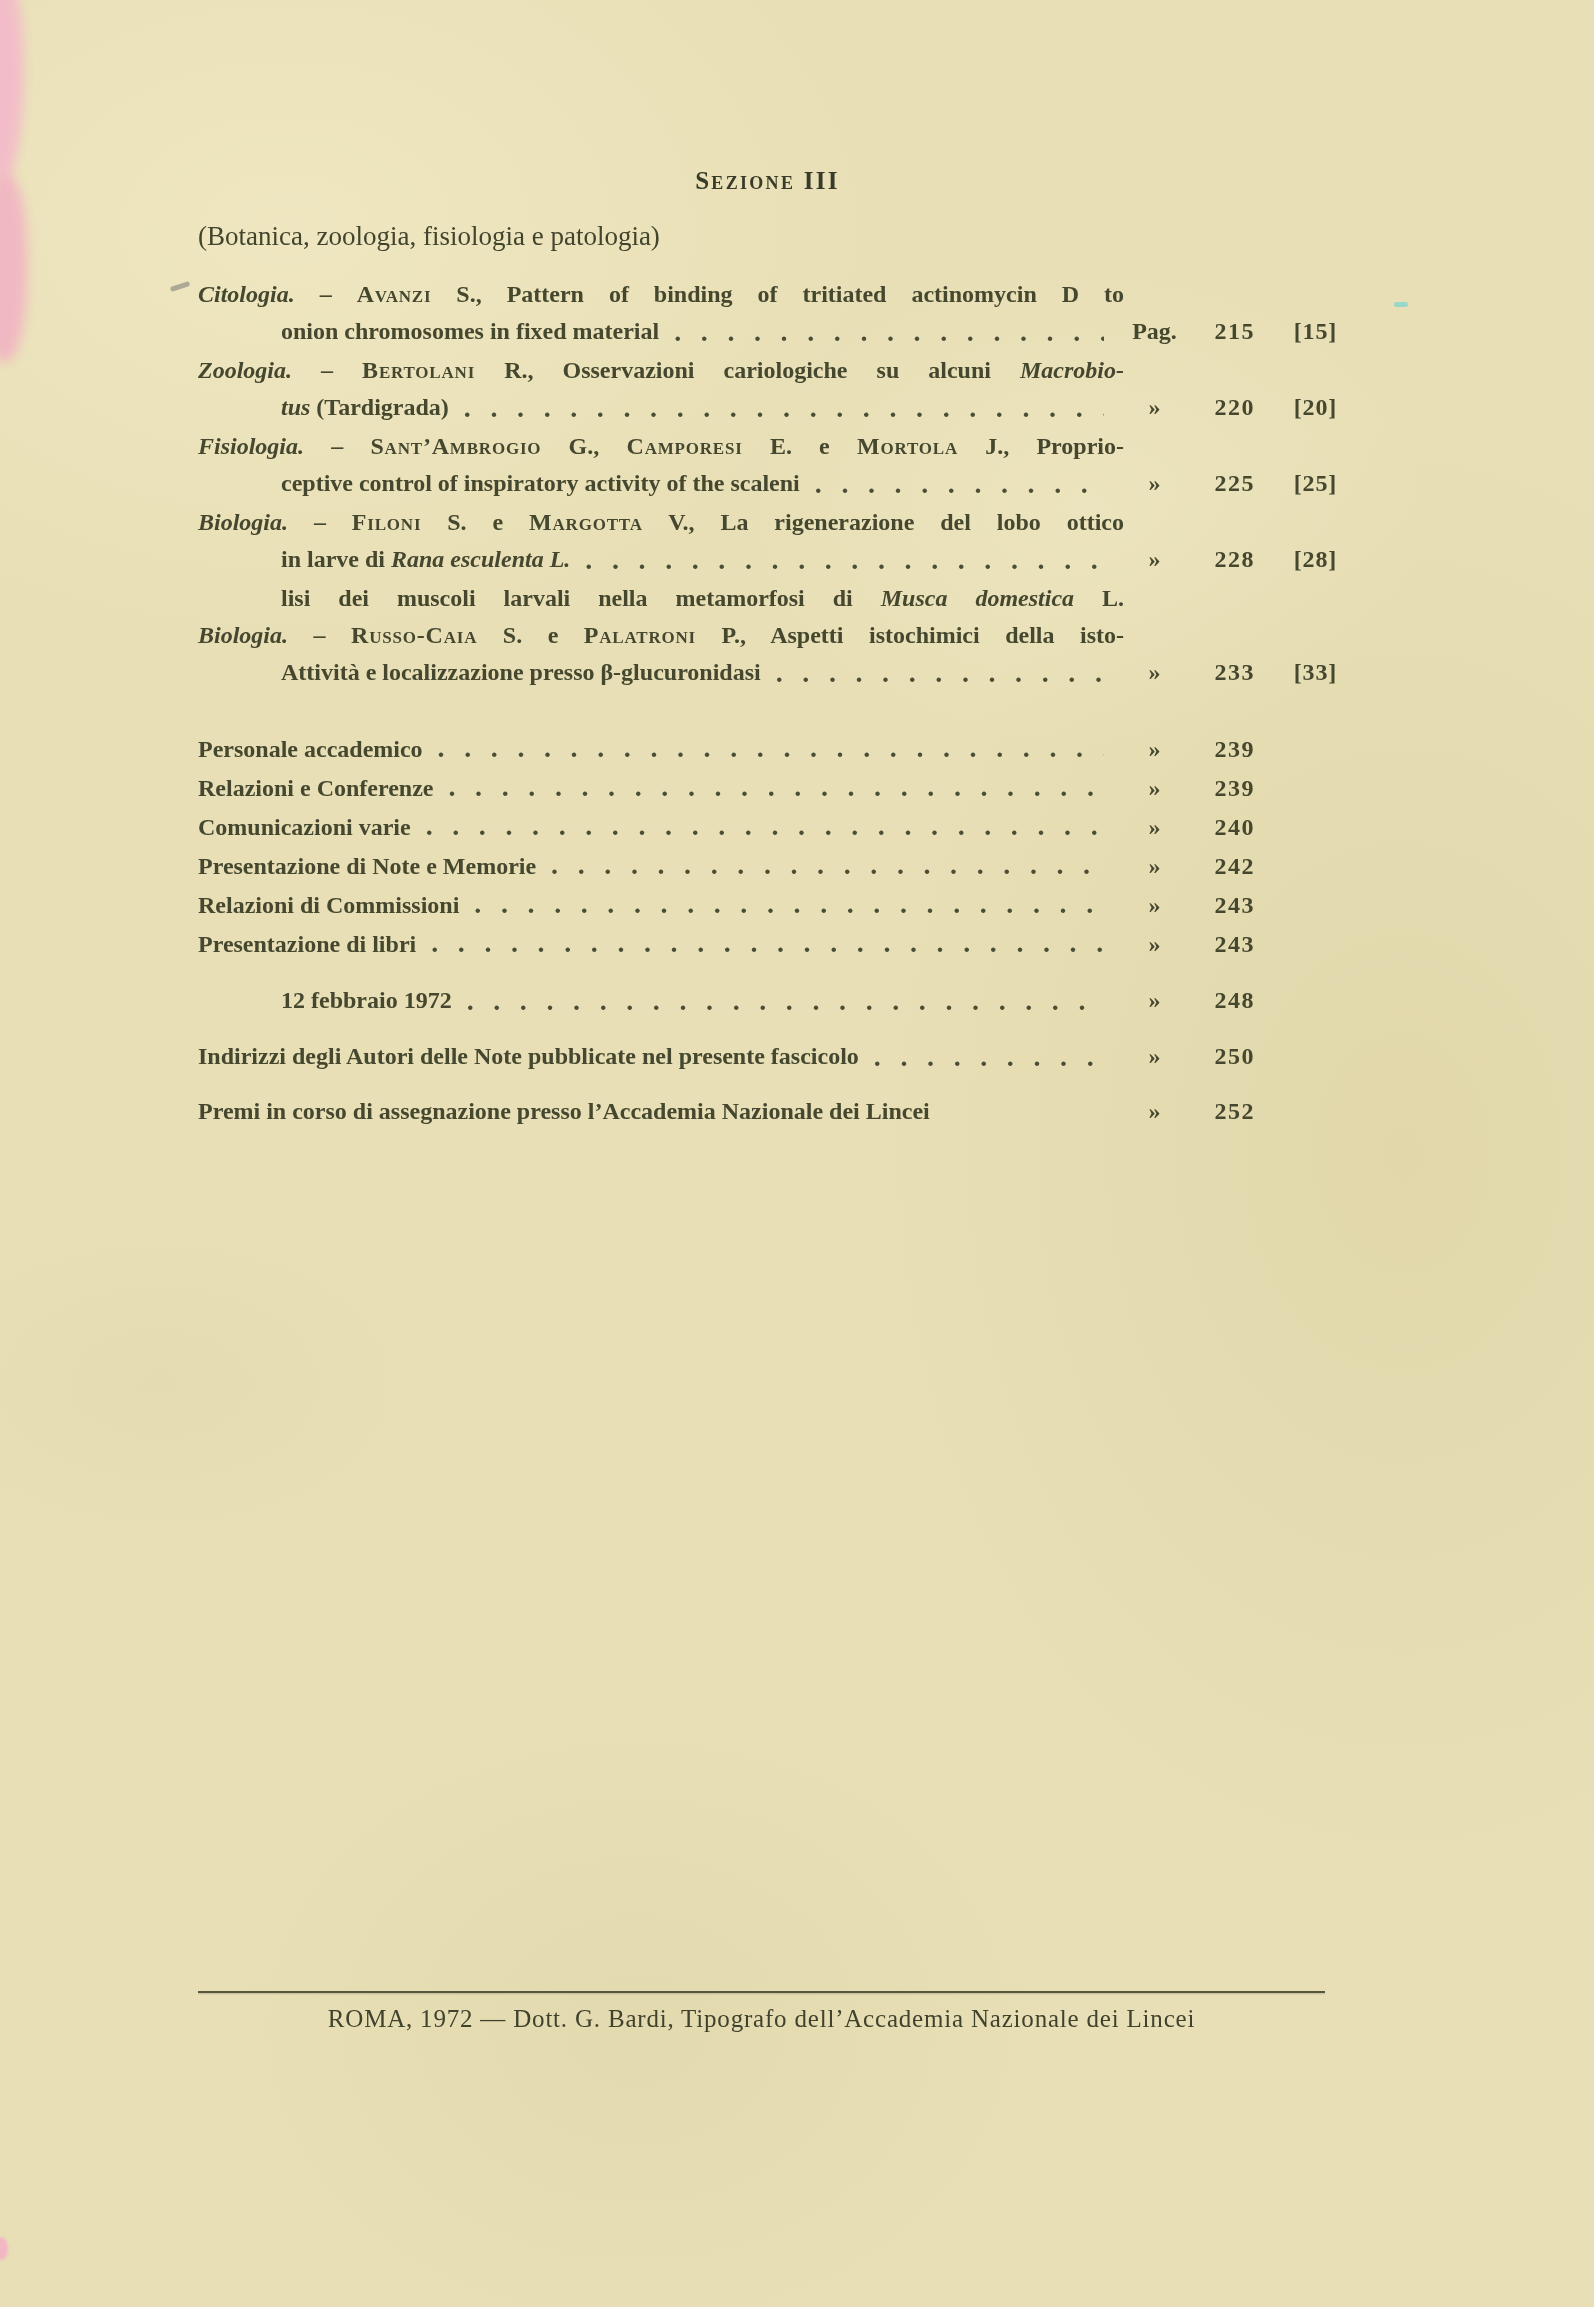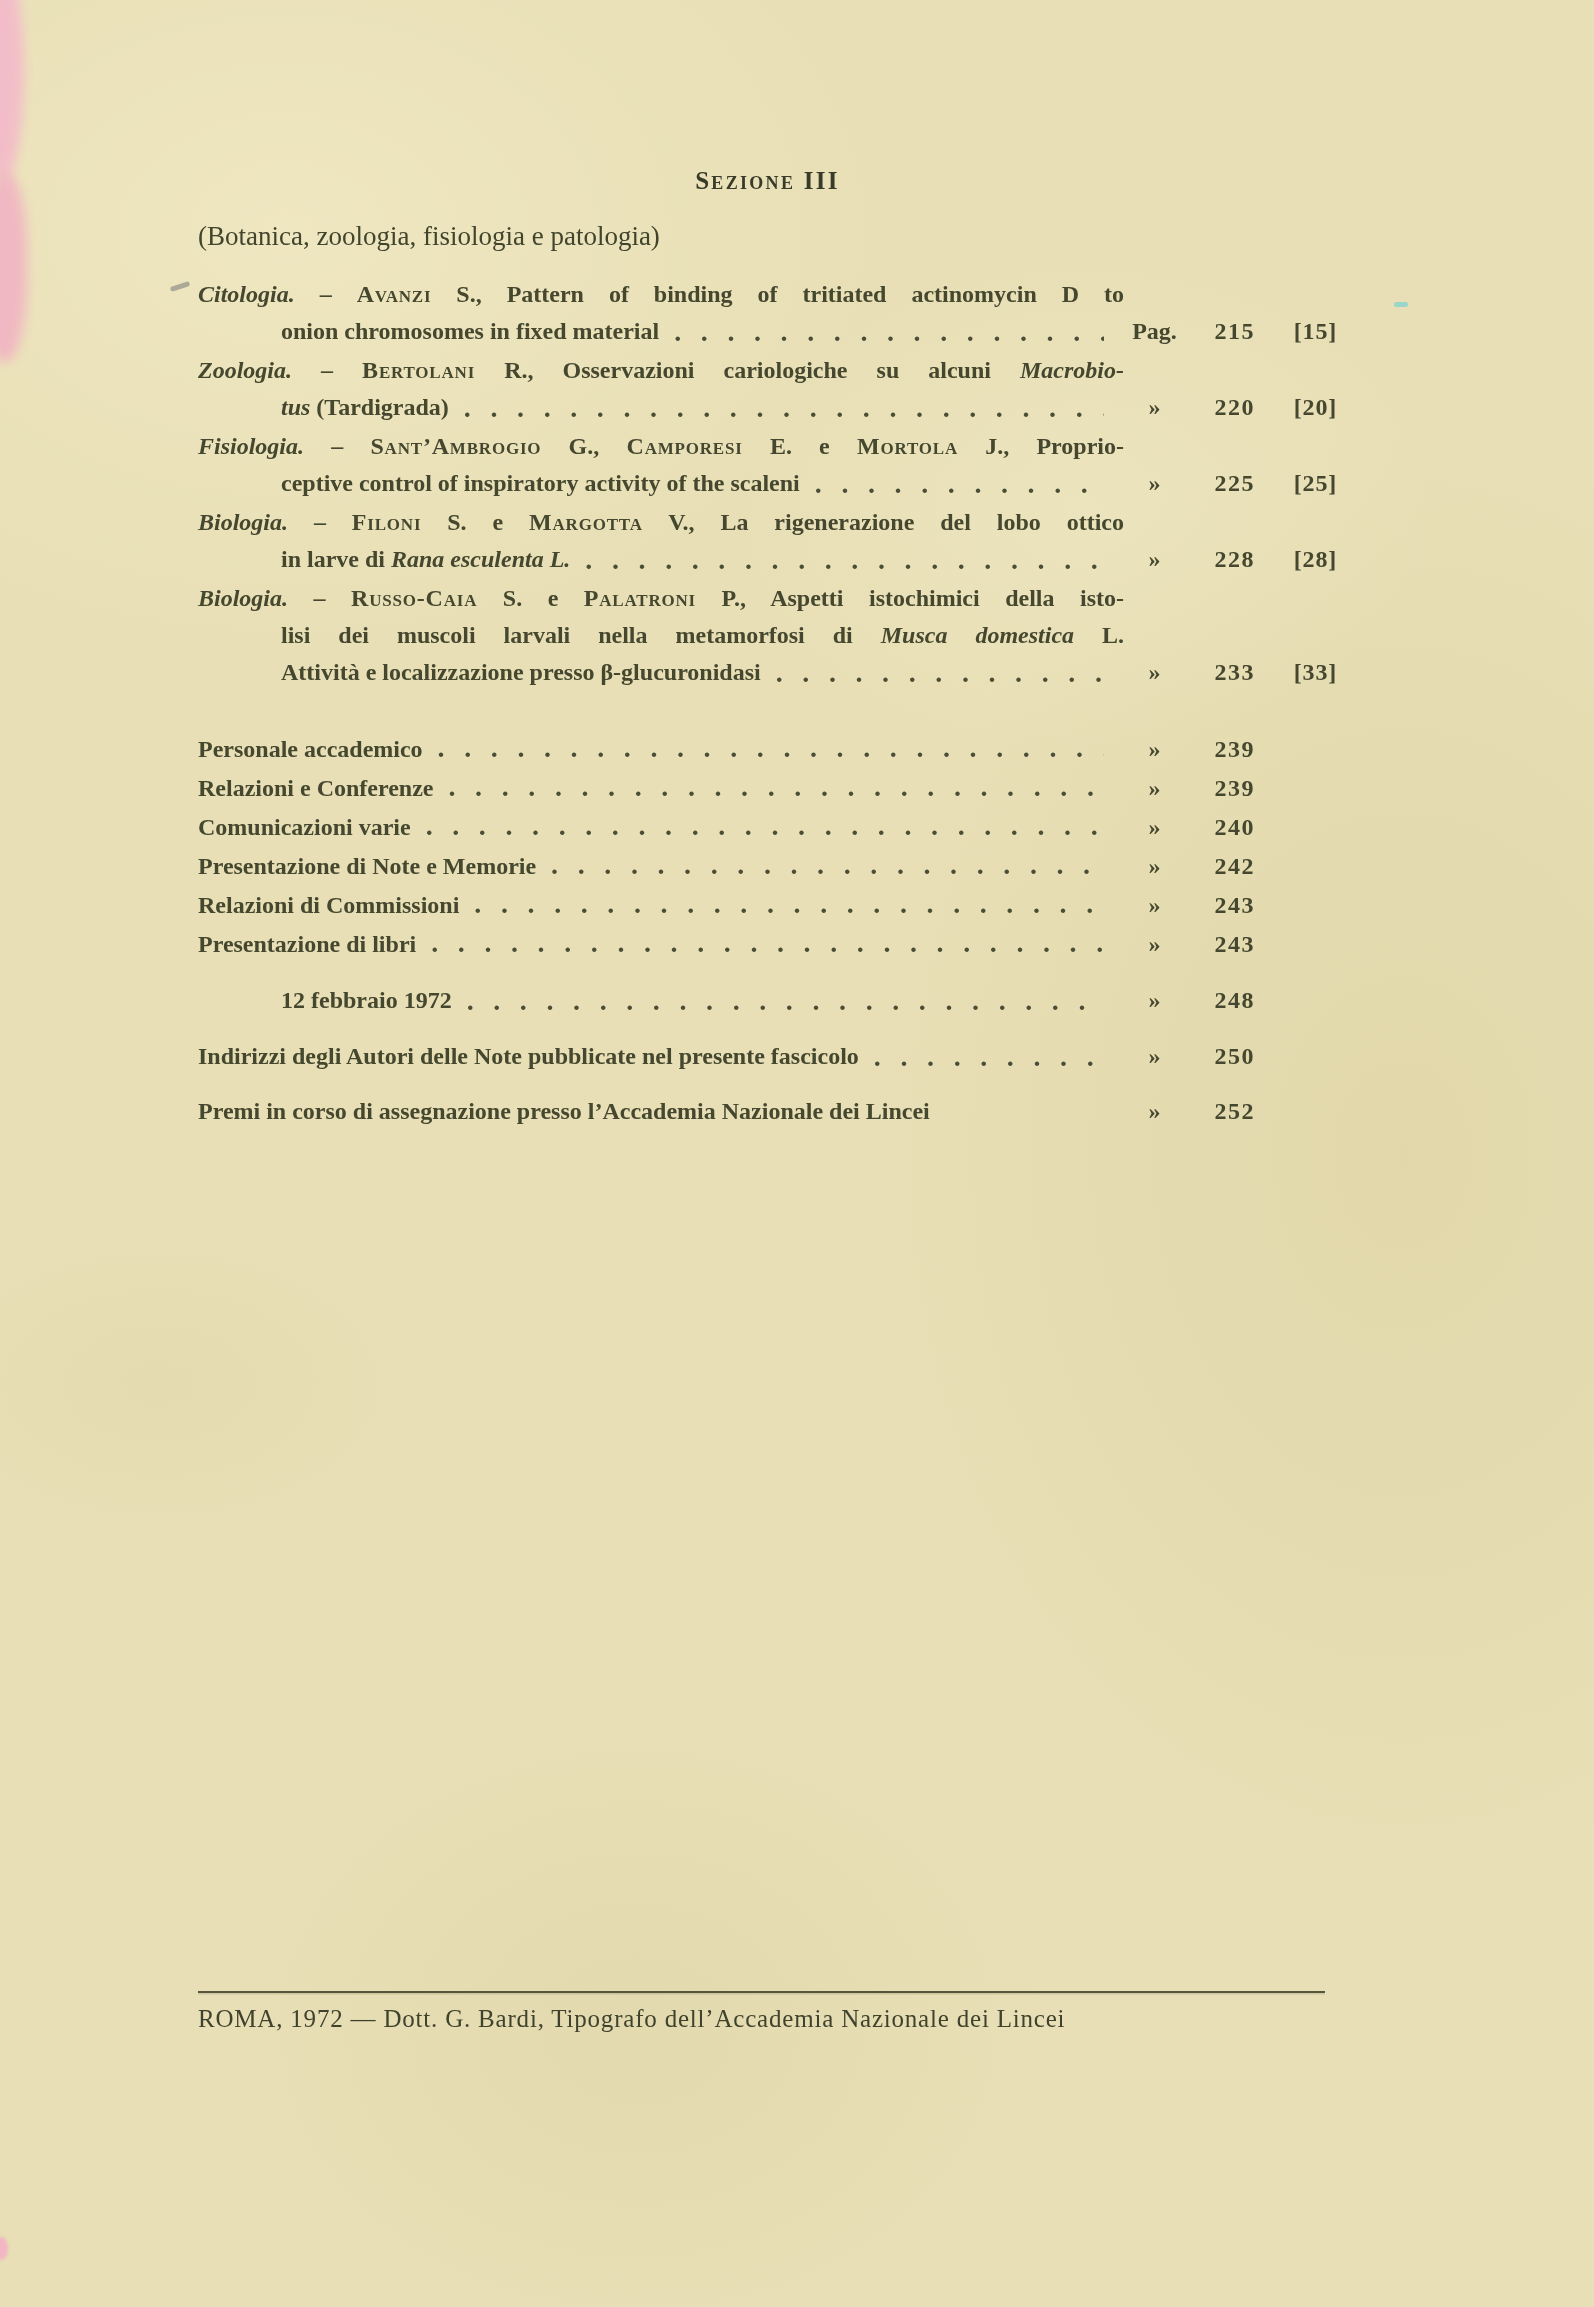--- a/index.html
+++ b/index.html
@@ -59,21 +59,21 @@
   .row .txt{white-space:nowrap;}
 
   .toc-closing .entry{margin-top:19.6px;}
   .toc-closing .entry + .entry{margin-top:16.6px;}
 
   .it{font-style:italic;}
   .sc{font-variant:small-caps;letter-spacing:0.8px;}
 
   .footer{position:absolute;left:198px;top:1991px;width:1127px;}
   .footer-rule{height:0;border-top:2.3px solid #55563c;box-shadow:0 1.5px 0 rgba(85,86,60,.18);}
-  .footer-text{margin-top:12px;font-size:25px;letter-spacing:0.8px;color:#3f422c;}
+  .footer-text{margin-top:12px;text-align:center;font-size:25px;letter-spacing:0.8px;color:#3f422c;}
 </style>
 </head>
 <body>
 
 <div class="page">
   <div class="stain stain-pink-1"></div>
   <div class="stain stain-pink-2"></div>
   <div class="stain stain-pink-3"></div>
   <div class="stain speck-teal"></div>
   <div class="stain pencil-mark"></div>
@@ -117,22 +117,22 @@
           <div class="line fill"><span class="it">Biologia.</span><span> – </span><span class="sc">Filoni</span><span> S. e </span><span class="sc">Margotta</span><span> V., La rigenerazione del lobo ottico</span></div>
           <div class="lastline ind">
             <span class="txt"><span>in larve di </span><span class="it">Rana esculenta L.</span></span>
             <span class="leader"></span>
             <span class="pcol">»</span>
             <span class="ncol">228</span>
             <span class="bcol">[28]</span>
           </div>
         </div>
         <div class="entry">
+          <div class="line fill ind"><span>lisi dei muscoli larvali nella metamorfosi di </span><span class="it">Musca domestica</span><span> L.</span></div>
           <div class="line fill"><span class="it">Biologia.</span><span> – </span><span class="sc">Russo-Caia</span><span> S. e </span><span class="sc">Palatroni</span><span> P., Aspetti istochimici della isto-</span></div>
-          <div class="line fill ind"><span>lisi dei muscoli larvali nella metamorfosi di </span><span class="it">Musca domestica</span><span> L.</span></div>
           <div class="lastline ind">
             <span class="txt"><span>Attività e localizzazione presso β-glucuronidasi</span></span>
             <span class="leader"></span>
             <span class="pcol">»</span>
             <span class="ncol">233</span>
             <span class="bcol">[33]</span>
           </div>
         </div>
       </div>
     <div class="toc toc-general" id="toc-general">

